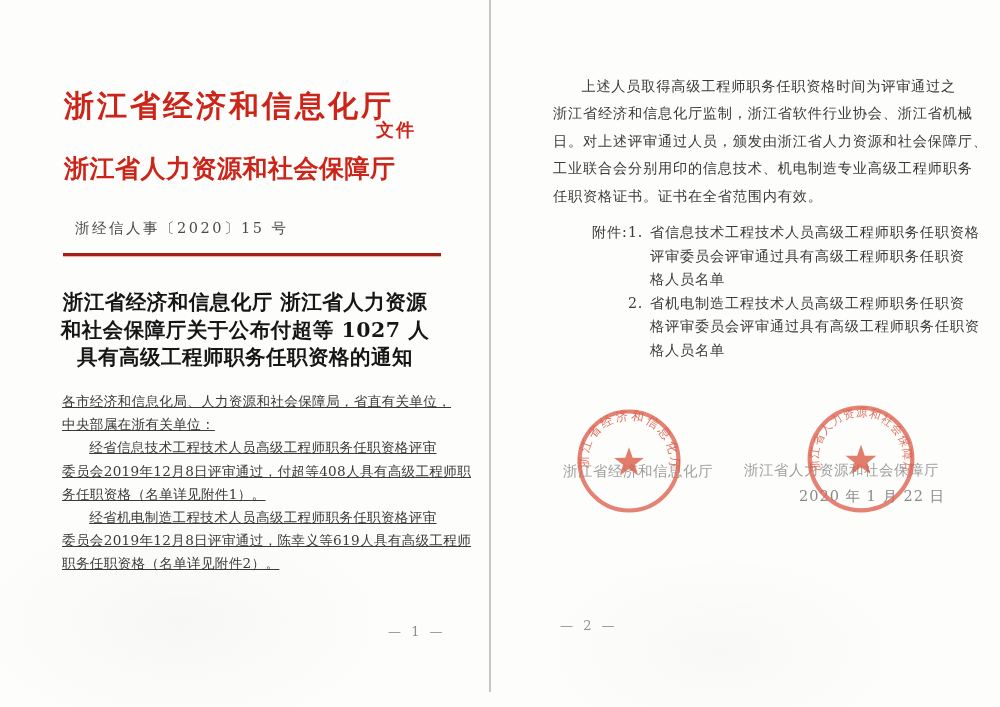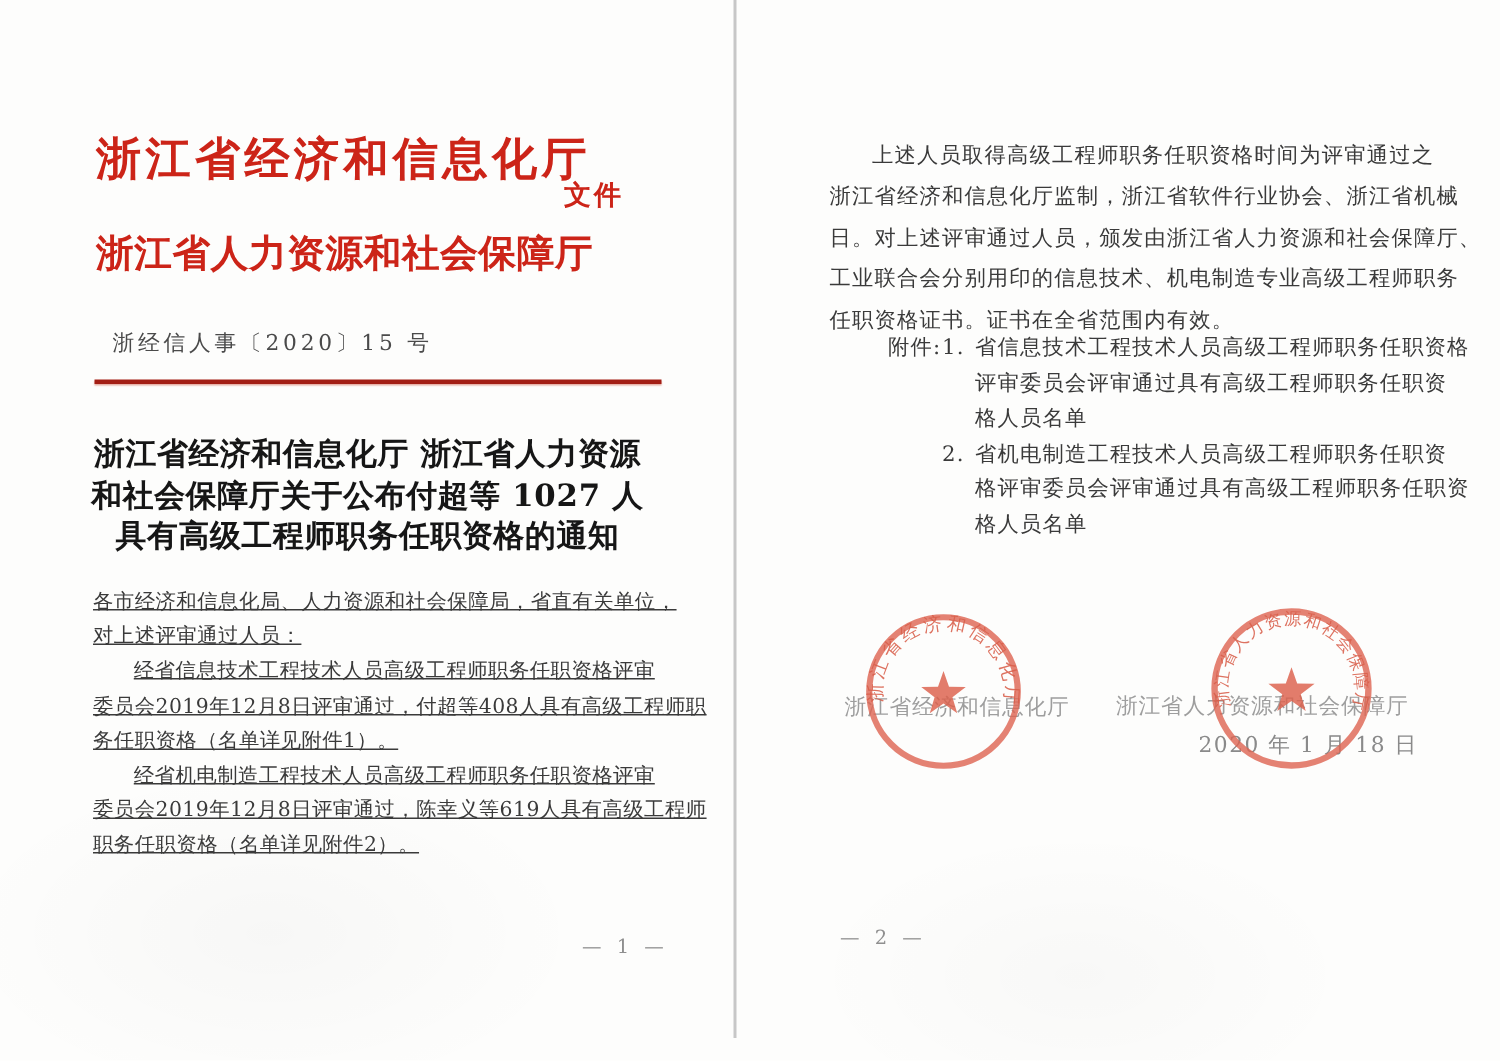--- a/index.html
+++ b/index.html
@@ -43,21 +43,21 @@
     font-size:13.6px; line-height:23.2px; color:#3a3a3a; letter-spacing:0.3px;text-decoration:underline; }
   .p1-body div { white-space:nowrap; }
   .indent { text-indent:2em; }
 
   .page-num { position:absolute; font-size:13px; color:#8f8f8f; letter-spacing:3px; white-space:nowrap; }
   .pn1 { left:388px; top:624px; }
   .pn2 { left:560px; top:618px; }
 
   
   .p2-body { position:absolute; left:553px; top:73px; width:415px;
-    font-size:14.2px; line-height:27.4px; color:#3a3a3a; letter-spacing:0.8px;margin-top:18px; }
+    font-size:14.2px; line-height:27.4px; color:#3a3a3a; letter-spacing:0.8px; }
   .p2-body div { white-space:nowrap; }
 
   .att-block { position:absolute; left:592px; top:221px;
     font-size:14.2px; line-height:23.5px; color:#3a3a3a; letter-spacing:0.8px; }
   .att-row { display:flex; }
   .att-label { width:36px; flex:none; white-space:nowrap; }
   .att-num { width:22px; flex:none; white-space:nowrap; }
   .att-lines div { white-space:nowrap; }
 
   .sig-text { position:absolute; color:#9e9e9e; white-space:nowrap; }
@@ -87,21 +87,21 @@
     <div class="red-rule"></div>
 
     <div class="notice-title">
       <div>浙江省经济和信息化厅 浙江省人力资源</div>
       <div>和社会保障厅关于公布付超等 1027 人</div>
       <div>具有高级工程师职务任职资格的通知</div>
     </div>
 
     <div class="p1-body">
       <div>各市经济和信息化局、人力资源和社会保障局，省直有关单位，</div>
-      <div>对上述评审通过人员：</div>
+      <div>中央部属在浙有关单位：</div>
       <div class="indent">经省信息技术工程技术人员高级工程师职务任职资格评审</div>
       <div>委员会2019年12月8日评审通过，付超等408人具有高级工程师职</div>
       <div>务任职资格（名单详见附件1）。</div>
       <div class="indent">经省机电制造工程技术人员高级工程师职务任职资格评审</div>
       <div>委员会2019年12月8日评审通过，陈幸义等619人具有高级工程师</div>
       <div>职务任职资格（名单详见附件2）。</div>
     </div>
 
     <div class="page-num pn1">— 1 —</div>
   </div>
@@ -133,21 +133,21 @@
       <div class="att-lines">
         <div>省机电制造工程技术人员高级工程师职务任职资</div>
         <div>格评审委员会评审通过具有高级工程师职务任职资</div>
         <div>格人员名单</div>
       </div>
     </div>
   </div>
 
   <div class="sig-text agency-left">浙江省经济和信息化厅</div>
   <div class="sig-text agency-right">浙江省人力资源和社会保障厅</div>
-  <div class="sig-text issue-date">2020 年 1 月 18 日</div>
+  <div class="sig-text issue-date">2020 年 1 月 22 日</div>
 
   <svg class="seal seal-left" width="110" height="110" viewBox="0 0 120 120">
     <circle cx="60" cy="60" r="54" fill="none" stroke="#dd6350" stroke-width="4.5" opacity="0.8"></circle>
     <path id="arcL" d="M 17.7,75.4 A 45,45 0 1 1 102.3,75.4" fill="none"></path>
     <text font-size="13.5" fill="#d95f4b" opacity="0.88" letter-spacing="2.5">
       <textPath href="#arcL" startOffset="8">浙江省经济和信息化厅</textPath>
     </text>
     <polygon fill="#dc5f4a" opacity="0.82" points="60,45 56,56.5 43.8,56.7 53.5,64.1 50,75.8 60,68.8 70,75.8 66.5,64.1 76.2,56.7 64,56.5"></polygon>
   </svg>
 

